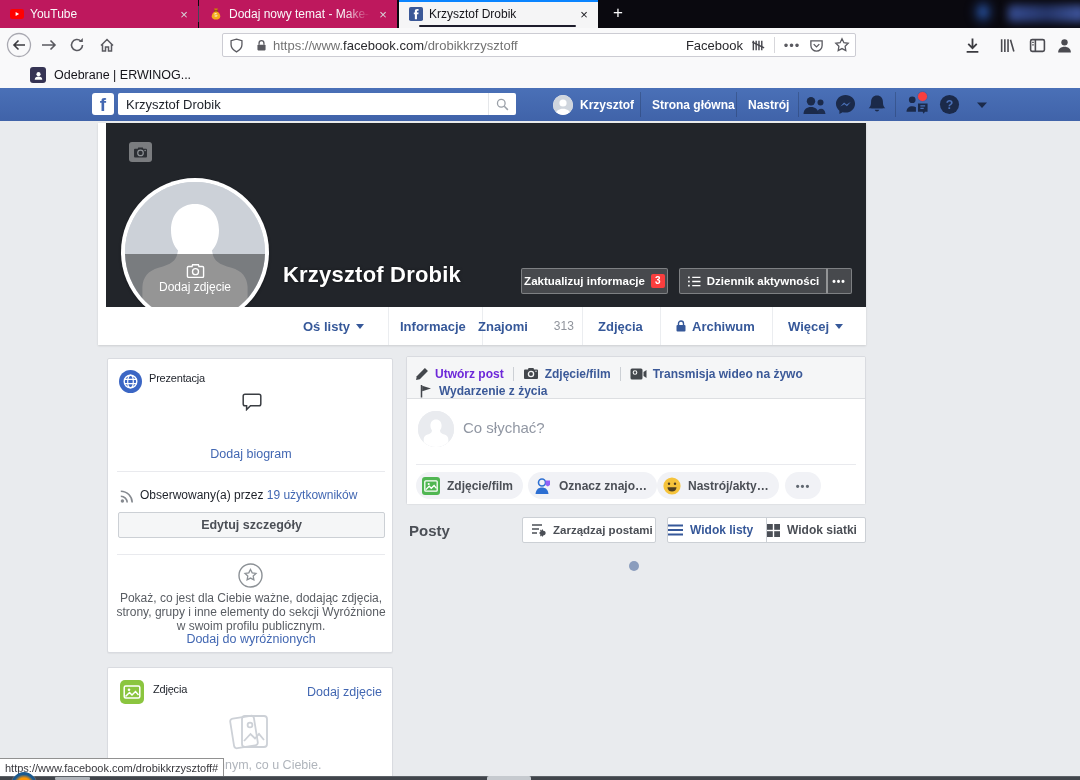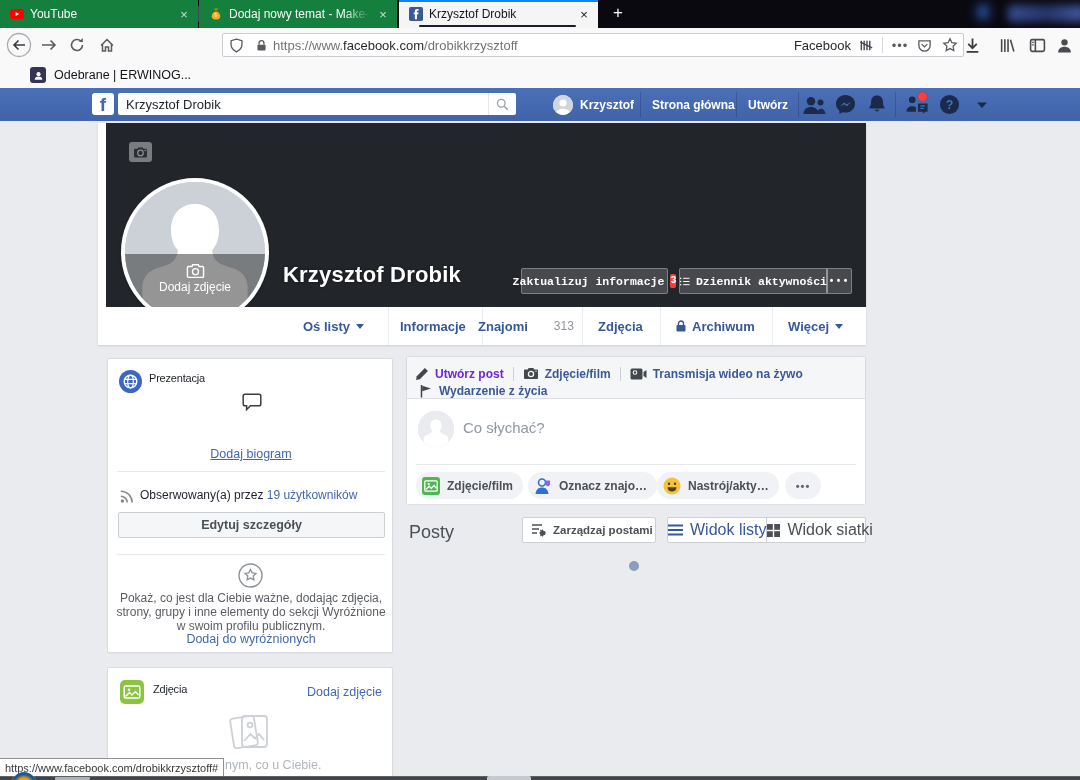--- a/index.html
+++ b/index.html
@@ -8,37 +8,37 @@
     --page-bg:#e9ebee; --card-border:#d9dbe0; --red:#fa3e3e;
   }
   *{margin:0;padding:0;box-sizing:border-box;}
   html,body{width:1080px;height:780px;overflow:hidden;background:#000;}
   body{font-family:"Liberation Sans","DejaVu Sans",sans-serif;position:relative;}
   #screen{position:absolute;left:0;top:0;width:1080px;height:780px;background:var(--page-bg);}
   .abs{position:absolute;}
 
   
   #tabbar{left:0;top:0;width:1080px;height:28px;background:#0a090f;overflow:hidden;}
-  .fftab{top:0;height:28px;background:#15803d;color:#f9f9fa;font-size:12px;display:flex;align-items:center;}
+  .fftab{top:0;height:28px;background:#be185d;color:#f9f9fa;font-size:12px;display:flex;align-items:center;}
   .fftab .favicon{width:14px;height:14px;margin:0 6px 0 10px;flex:none;}
   .fftab .tabtitle{white-space:nowrap;overflow:hidden;flex:1;}
   .fftab .fade{-webkit-mask-image:linear-gradient(90deg,#000 80%,transparent 98%);mask-image:linear-gradient(90deg,#000 80%,transparent 98%);}
   .fftab .tclose{flex:none;width:20px;margin-right:4px;text-align:center;font-size:13px;color:#d7d7db;}
   .fftab.active{background:#f5f5f6;color:#15141a;}
   .fftab.active .tclose{color:#15141a;}
   .tabstripe{left:399px;top:0;width:199px;height:2px;background:#0a84ff;}
   .tabsep{top:6px;width:1px;height:16px;background:#45445a;}
   .containerline{left:419px;top:25px;width:157px;height:2px;background:#1d1c2b;border-radius:1px;}
   #newtab{left:604px;top:0;width:28px;height:28px;color:#f9f9fa;font-size:17px;line-height:26px;text-align:center;font-weight:400;}
   .blur1{left:970px;top:-4px;width:26px;height:32px;background:radial-gradient(closest-side,rgba(60,130,246,.95),rgba(40,90,200,.25),transparent);filter:blur(4px);}
   .blur2{left:1008px;top:5px;width:78px;height:17px;background:linear-gradient(90deg,rgba(70,100,190,.75),rgba(60,90,180,.55),rgba(80,110,200,.8));filter:blur(4px);border-radius:4px;}
 
   #navtoolbar{left:0;top:28px;width:1080px;height:34px;background:#f9f9fa;}
   .tbicon{top:0;height:34px;display:flex;align-items:center;justify-content:center;}
-  #urlbar{left:222px;top:5px;width:742px;height:24px;background:#fff;border:1px solid #ccccd3;border-radius:2px;display:flex;align-items:center;}
+  #urlbar{left:222px;top:5px;width:634px;height:24px;background:#fff;border:1px solid #ccccd3;border-radius:2px;display:flex;align-items:center;}
   #urlbar .uicon{flex:none;display:flex;align-items:center;justify-content:center;}
   .urltext{font-size:13px;color:#737373;white-space:nowrap;flex:1;overflow:hidden;}
   .urltext b{color:#2a2a2e;font-weight:normal;}
   .urltext .pathpart{color:#737373;font-weight:normal;}
   .containerlabel{font-size:13px;color:#2a2a2e;margin-right:5px;}
   .usep{width:1px;height:16px;background:#d7d7db;margin:0 6px;flex:none;}
 
   #bookmarksbar{left:0;top:62px;width:1080px;height:26px;background:#f9f9fa;display:flex;align-items:center;}
   .bmicon{width:16px;height:16px;margin-left:30px;border-radius:3px;background:#363454;display:flex;align-items:center;justify-content:center;}
   .bmlabel{font-size:12.5px;color:#15141a;margin-left:8px;}
@@ -53,21 +53,21 @@
   .fbsep{top:4px;width:1px;height:25px;background:rgba(0,0,0,.18);}
   .fbavatar{width:20px;height:20px;border-radius:50%;overflow:hidden;background:#fff;}
   .jewel{top:0;height:33px;display:flex;align-items:center;justify-content:center;}
   .reddot{left:917px;top:3px;width:11px;height:11px;border-radius:50%;background:#fa3e3e;border:1px solid #4063a9;}
 
   
   #headercard{left:98px;top:123px;width:768px;height:222px;background:#fff;box-shadow:0 1px 2px rgba(0,0,0,.12);}
   #cover{left:8px;top:0;width:760px;height:184px;background:#22252a;}
   .covercam{left:23px;top:19px;width:23px;height:20px;background:rgba(255,255,255,.4);border-radius:3px;display:flex;align-items:center;justify-content:center;}
   .profname{left:177px;top:139px;font-size:22px;font-weight:bold;color:#fff;text-shadow:0 0 3px rgba(0,0,0,.5);letter-spacing:.2px;}
-  .coverbtn{top:145px;height:26px;background:rgba(255,255,255,.17);border:1px solid rgba(255,255,255,.3);border-radius:2px;color:#fff;font-size:11.5px;font-weight:bold;display:flex;align-items:center;justify-content:center;white-space:nowrap;font-family:Liberation Mono, monospace;}
+  .coverbtn{top:145px;height:26px;background:rgba(255,255,255,.17);border:1px solid rgba(255,255,255,.3);border-radius:2px;color:#fff;font-size:11.5px;font-weight:bold;display:flex;align-items:center;justify-content:center;white-space:nowrap;}
   .badge3{display:inline-block;margin-left:6px;background:var(--red);color:#fff;border-radius:2px;font-size:10px;font-weight:bold;width:14px;height:14px;line-height:14px;text-align:center;}
   
   #profilepic{left:23px;top:55px;width:148px;height:148px;border-radius:50%;background:#fff;box-shadow:0 1px 3px rgba(0,0,0,.3);}
   #profilepicinner{left:4px;top:4px;width:140px;height:140px;border-radius:50%;background:#cdd2d9;overflow:hidden;}
   .picoverlay{left:0;top:72px;width:140px;height:68px;background:rgba(20,20,20,.45);display:flex;flex-direction:column;align-items:center;}
   .picoverlay .addlbl{color:#fff;font-size:12px;margin-top:2px;}
   
   #proftabs{left:0;top:184px;width:768px;height:38px;background:#fff;}
   .ptab{top:0;height:38px;display:flex;align-items:center;font-size:13px;font-weight:bold;color:var(--fb-link);}
   .ptabsep{top:0;width:1px;height:38px;background:#ebedf0;}
@@ -94,24 +94,24 @@
   .striplabel.dark{color:#6d28d9;}
   .stripsep{width:1px;height:14px;background:#ccd0d5;margin:0 9px;}
   .compbody{left:0;top:42px;width:458px;height:105px;background:#fff;}
   .compavatar{left:11px;top:12px;width:36px;height:36px;border-radius:50%;background:#e9ebef;overflow:hidden;}
   .compplaceholder{left:56px;top:20px;font-size:15px;color:#9197a3;}
   .compdiv{left:9px;top:65px;width:440px;height:1px;background:#e9eaee;}
   .pill{top:73px;height:27px;border-radius:14px;background:#f1f2f6;display:flex;align-items:center;font-size:12px;font-weight:bold;color:var(--btn-text);white-space:nowrap;padding-right:10px;}
   .pill .picon{margin:0 7px 0 6px;display:flex;}
 
   
-  .poststitle{left:409px;top:522px;font-size:18px;font-weight:normal;color:#4b4f56;}
+  .poststitle{left:409px;top:522px;font-size:15px;font-weight:bold;color:#4b4f56;}
   .postsbtn{top:517px;height:26px;background:#fff;border:1px solid #ccd0d5;border-radius:2px;display:flex;align-items:center;font-size:11.5px;font-weight:bold;color:var(--btn-text);white-space:nowrap;}
   #viewseg{left:667px;top:517px;width:199px;height:26px;background:#fff;border:1px solid #ccd0d5;border-radius:2px;display:flex;}
-  #viewseg .seg{display:flex;align-items:center;justify-content:center;font-size:16px;font-weight:normal;flex:1;white-space:nowrap;}
+  #viewseg .seg{display:flex;align-items:center;font-size:12px;font-weight:bold;flex:1;white-space:nowrap;}
   #viewseg .seg1{color:var(--fb-link);border-right:1px solid #ccd0d5;}
   #viewseg .seg2{color:var(--btn-text);}
   .spindot{left:629px;top:561px;width:10px;height:10px;border-radius:50%;background:#8b9dbd;}
 
   
   #statustip{left:0px;top:758px;width:224px;height:19px;background:#fff;border:1px solid #919191;border-left:none;display:flex;align-items:center;}
   #statustip span{font-size:11px;color:#38383d;margin-left:5px;white-space:nowrap;}
   #taskbar{left:0;top:776px;width:1080px;height:4px;background:#41454b;border-top:1px solid #5c6167;}
   .tbff{left:12px;top:772px;width:24px;height:24px;border-radius:50%;background:radial-gradient(circle at 50% 55%,#ff9500 40%,#1b5a8f 60%);box-shadow:0 0 0 1px rgba(255,255,255,.2);}
   .tbtile1{left:55px;top:777px;width:35px;height:3px;background:#aeb3b9;border-radius:1px;}
@@ -269,21 +269,21 @@
             <rect width="20" height="20" fill="#cfd5dd"></rect>
             <circle cx="10" cy="8" r="3.6" fill="#fff"></circle>
             <path d="M2.5 20c0-4 3.4-6.2 7.5-6.2s7.5 2.2 7.5 6.2z" fill="#fff"></path>
           </svg>
       </span>
       <span style="margin-left:7px;">Krzysztof</span>
     </div>
     <div class="fbsep abs" style="left:640px;"></div>
     <div class="fbnavitem abs" style="left:652px;">Strona główna</div>
     <div class="fbsep abs" style="left:736px;"></div>
-    <div class="fbnavitem abs" style="left:748px;">Utwórz</div>
+    <div class="fbnavitem abs" style="left:748px;">Nastrój</div>
     <div class="fbsep abs" style="left:798px;"></div>
     <div class="jewel abs" style="left:800px;width:28px;">
       <svg width="24" height="18" viewBox="0 0 24 18">
           <g fill="#1b2a4a">
             <circle cx="9" cy="5.2" r="4.2"></circle>
             <path d="M1.5 18c0-4.5 3.4-7 7.5-7s7.5 2.5 7.5 7z"></path>
             <circle cx="18.5" cy="6.5" r="3"></circle>
             <path d="M14.8 18c.4-3.4 2-5.2 4.4-5.2 2.1 0 3.8 1.6 4.3 5.2z" opacity=".95"></path>
           </g>
         </svg>
@@ -414,21 +414,21 @@
           <ellipse cx="11.5" cy="11.5" rx="2.8" ry="6.3" fill="none" stroke="#fff" stroke-width="1.2"></ellipse>
           <path d="M5.4 9.3h12.2M5.4 13.7h12.2" stroke="#fff" stroke-width="1.2"></path>
         </svg>
     </div>
     <div class="cardtitle abs" style="left:41px;top:13px;">Prezentacja</div>
     <div class="abs" style="left:134px;top:34px;">
       <svg width="20" height="18" viewBox="0 0 20 18">
           <path d="M3 1.2h14a1.8 1.8 0 0 1 1.8 1.8v8a1.8 1.8 0 0 1-1.8 1.8H8.5L4.6 16.6v-3.8H3A1.8 1.8 0 0 1 1.2 11V3A1.8 1.8 0 0 1 3 1.2z" fill="none" stroke="#3a3d42" stroke-width="1.5"></path>
         </svg>
     </div>
-    <div class="centerlink abs" style="left:0;top:88px;width:286px;text-decoration:underline;">Dodaj biogram</div>
+    <div class="centerlink abs" style="left:0;top:88px;width:286px;">Dodaj biogram</div>
     <div class="divider abs" style="left:9px;top:112px;width:268px;"></div>
     <div class="abs" style="left:11px;top:127px;">
       <svg width="18" height="18" viewBox="0 0 18 18">
           <g fill="none" stroke="#85898f" stroke-width="1.6">
             <path d="M1.8 10.2a6.4 6.4 0 0 1 6.4 6.4"></path>
             <path d="M1.8 5.2a11.4 11.4 0 0 1 11.4 11.4"></path>
             <path d="M1.8 .4a16.2 16.2 0 0 1 16.2 16.2" opacity="0"></path>
           </g>
           <circle cx="3.4" cy="15" r="1.7" fill="#85898f"></circle>
         </svg>

